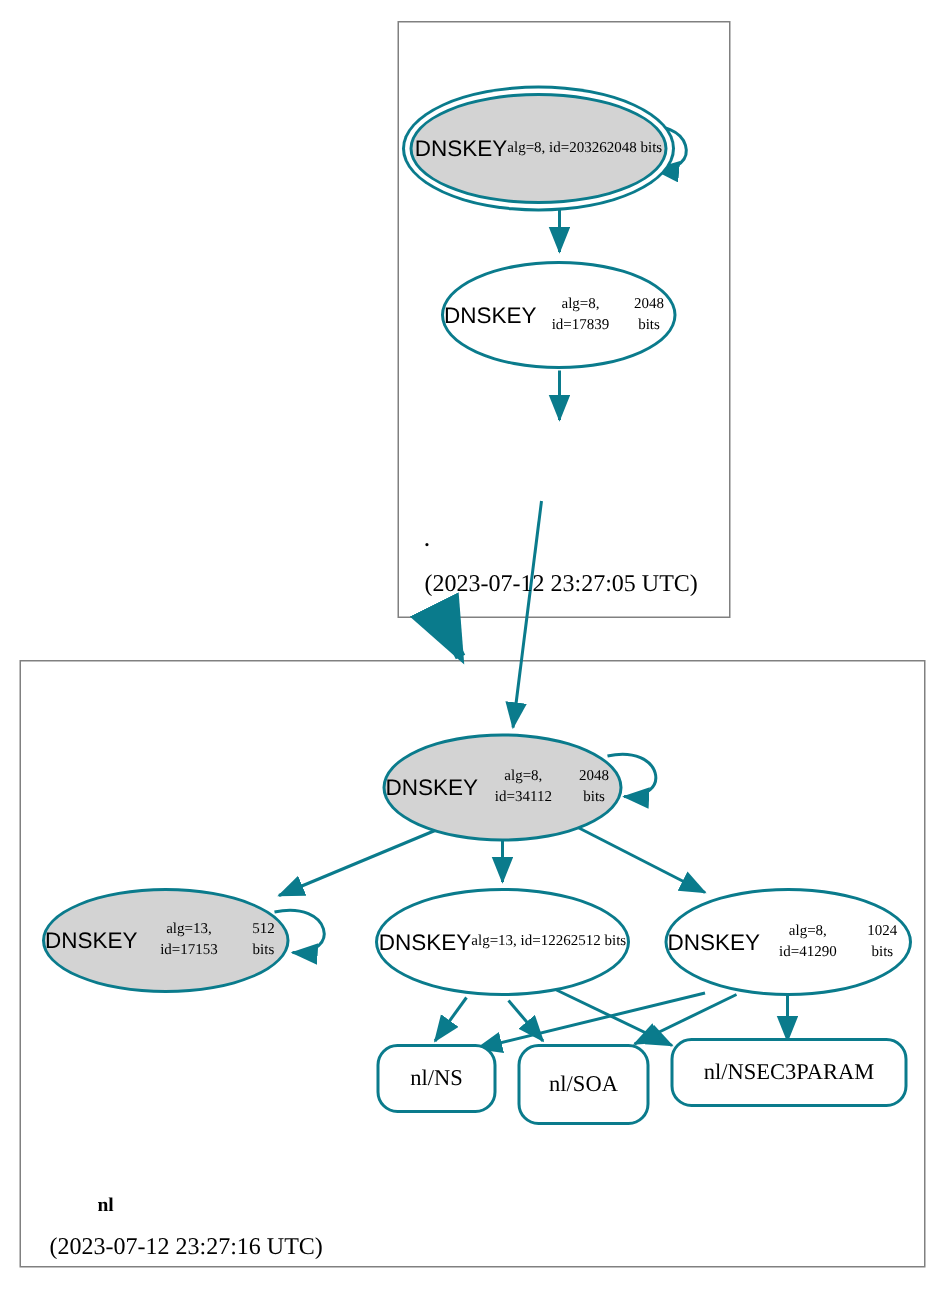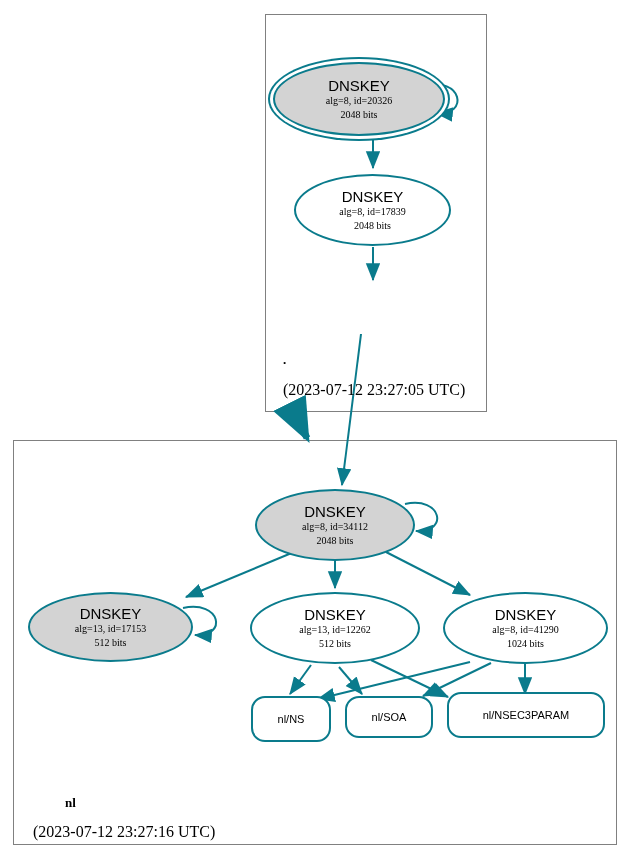--- a/index.html
+++ b/index.html
@@ -40,21 +40,21 @@
   .zone-name {
     font-weight: bold;
     font-size: 13px;
   }
   .zone-time {
     font-size: 16px;
   }
   .node {
     position: absolute;
     display: flex;
-    flex-direction: column;
+    flex-direction: row;
     align-items: center;
     justify-content: center;
     box-sizing: border-box;
     text-align: center;
     color: #000000;
   }
   .ellipse {
     border: 2px solid #0a7b8c;
     border-radius: 50%;
     background: #ffffff;
@@ -74,22 +74,22 @@
     font-family: "Liberation Sans", sans-serif;
     font-size: 15px;
     line-height: 17px;
   }
   .node-sub {
     font-family: "Liberation Serif", serif;
     font-size: 10px;
     line-height: 14px;
   }
   .rrset-label {
-    font-family: Liberation Sans, sans-serif;
-    font-size: 11px;
+    font-family: Liberation Serif, serif;
+    font-size: 15px;
   }
 </style>
 </head>
 <body>
 
 <div id="canvas">
 
   <div class="zone-box" style="left:265px; top:14px; width:222px; height:398px;"></div>
 
   <div class="zone-box" style="left:13px; top:440px; width:604px; height:405px;"></div>
@@ -174,21 +174,21 @@
   <div class="node ellipse" style="left:443px; top:592px; width:165px; height:72px;">
     <div class="node-title">DNSKEY</div>
     <div class="node-sub">alg=8, id=41290</div>
     <div class="node-sub">1024 bits</div>
   </div>
 
   <div class="node rrset" style="left:251px; top:696px; width:80px; height:46px;">
     <div class="rrset-label">nl/NS</div>
   </div>
 
-  <div class="node rrset" style="left:345px; top:696px; width:88px; height:42px;">
+  <div class="node rrset" style="left:345px; top:696px; width:88px; height:54px;">
     <div class="rrset-label">nl/SOA</div>
   </div>
 
   <div class="node rrset" style="left:447px; top:692px; width:158px; height:46px;align-items:center;">
     <div class="rrset-label">nl/NSEC3PARAM</div>
   </div>
 
   <div class="zone-label zone-name" style="left:33px; top:795px;margin-left:32px;">nl</div>
   <div class="zone-label zone-time" style="left:33px; top:823px;">(2023-07-12 23:27:16 UTC)</div>
 

